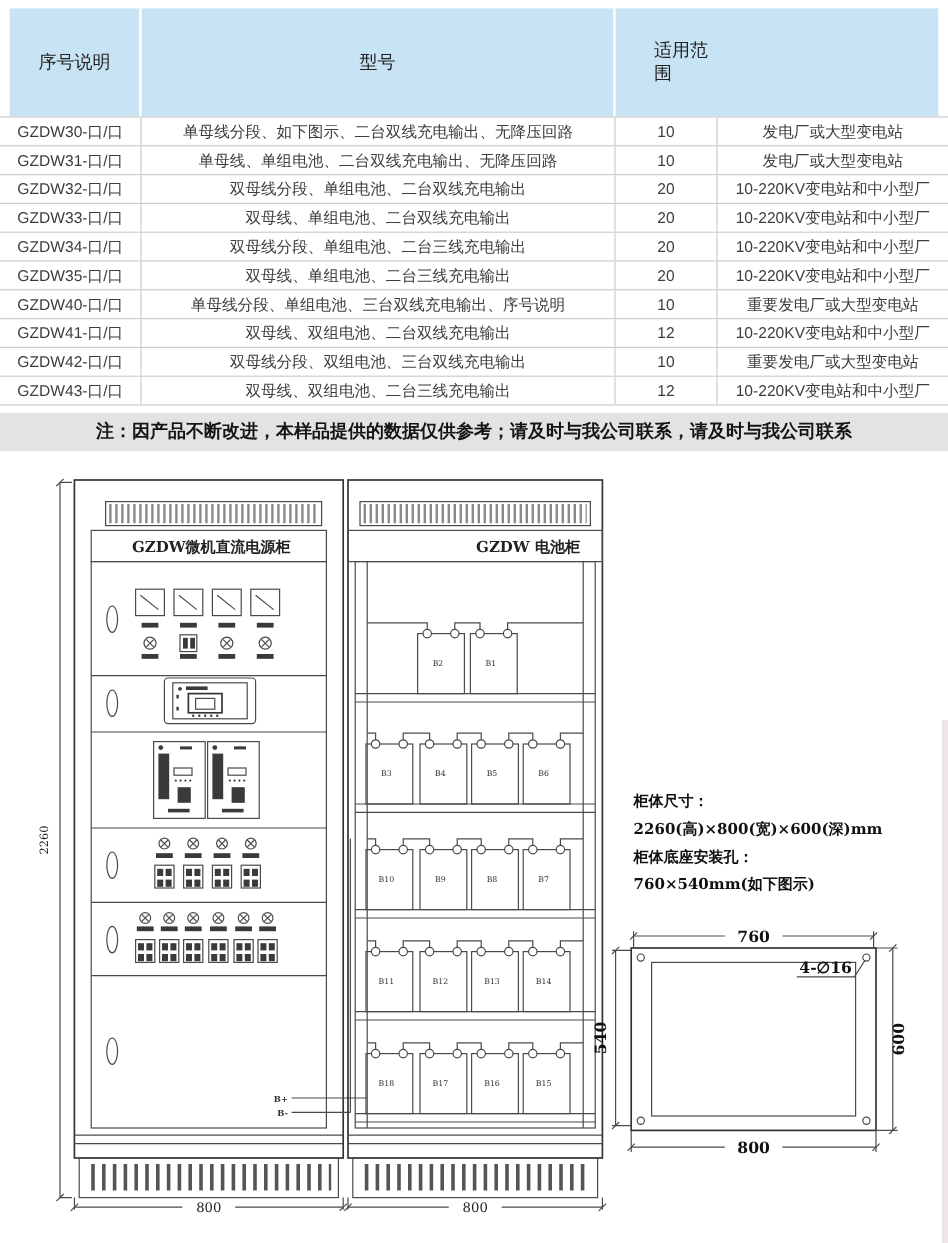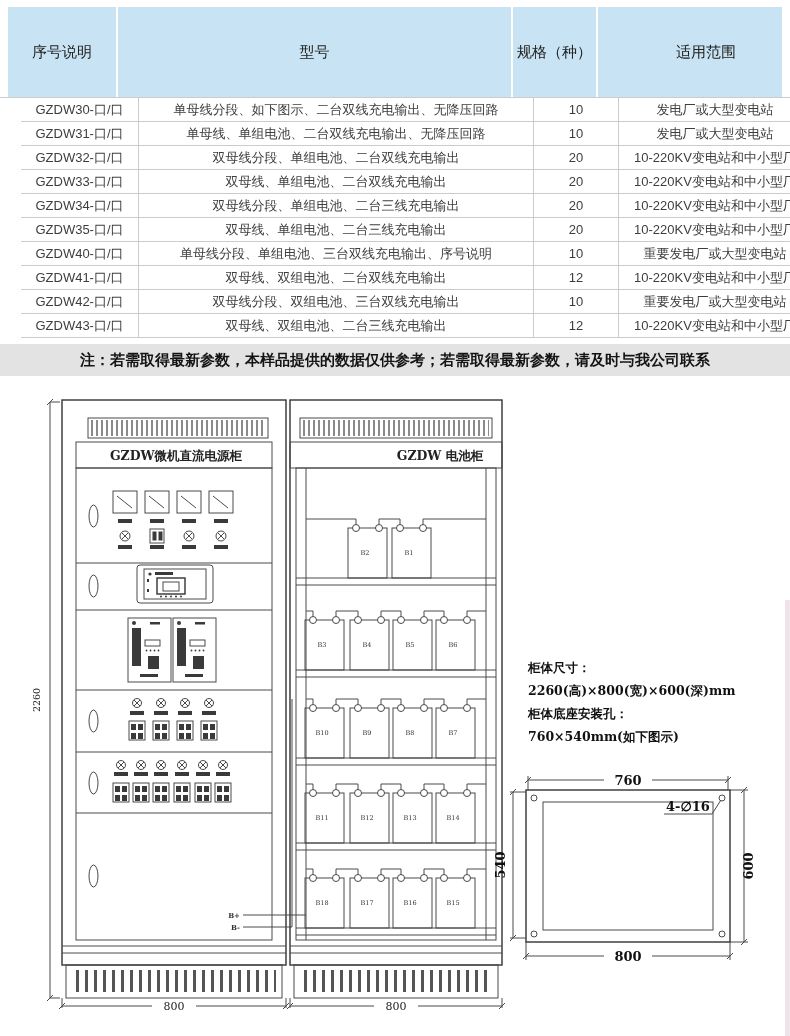--- a/index.html
+++ b/index.html
@@ -6,21 +6,21 @@
   .page{position:relative;width:790px;height:1036px;background:#fff;overflow:hidden;
         font-family:"Liberation Sans",sans-serif;}
   
   .thead{position:absolute;top:7px;left:8px;width:774px;height:90px;display:grid;
          grid-template-columns:110px 395px 85px 184px;background:#c8e4f4;}
   .thead .hc{display:flex;align-items:center;justify-content:center;font-size:15px;
          color:#222;border-right:2px solid #fff;}
   .thead .hc:last-child{border-right:none;padding-left:32px;}
   .tbody{position:absolute;top:97px;left:0;width:790px;border-top:1px solid #ccc;}
   .tr{display:grid;grid-template-columns:118px 395px 85px 192px;height:23px;
-      border-bottom:1px solid #ccc;margin-left:21px;}
+      border-bottom:1px solid #ccc;}
   .tr .td{display:flex;align-items:center;justify-content:center;font-size:13px;
       color:#3d3d3d;border-right:1px solid #ccc;white-space:nowrap;overflow:hidden;}
   .tr .td:last-child{border-right:none;}
   
   .note{position:absolute;top:344px;left:0;width:790px;height:32px;background:#e3e3e3;
         font-weight:bold;font-size:15px;color:#141414;text-align:center;line-height:32px;}
   
   .diagram{position:absolute;top:386px;left:0;width:790px;height:650px;}
   svg text{font-family:"DejaVu Serif","Liberation Serif",serif;}
   .ln{fill:none;stroke:#4a4a4a;stroke-width:1;}
@@ -36,21 +36,20 @@
   .term{font-size:7px;font-weight:bold;fill:#333;text-anchor:end;}
 </style>
 </head>
 <body>
 
 <div class="page">
 
   <div class="thead">
     <div class="hc">序号说明</div>
     <div class="hc">型号</div>
-    <div class="hc">规格（种）</div>
     <div class="hc">适用范围</div>
   </div>
 
   <div class="tbody">
     <div class="tr">
       <div class="td">GZDW30-口/口</div>
       <div class="td">单母线分段、如下图示、二台双线充电输出、无降压回路</div>
       <div class="td">10</div>
       <div class="td">发电厂或大型变电站</div>
     </div>
@@ -103,21 +102,21 @@
       <div class="td">重要发电厂或大型变电站</div>
     </div>
     <div class="tr">
       <div class="td">GZDW43-口/口</div>
       <div class="td">双母线、双组电池、二台三线充电输出</div>
       <div class="td">12</div>
       <div class="td">10-220KV变电站和中小型厂</div>
     </div>
   </div>
 
-  <div class="note">注：若需取得最新参数，本样品提供的数据仅供参考；若需取得最新参数，请及时与我公司联系</div>
+  <div class="note">注：因产品不断改进，本样品提供的数据仅供参考；请及时与我公司联系，请及时与我公司联系</div>
 
   <div class="diagram">
   <svg width="790" height="650" viewBox="0 386 790 650" xmlns="http://www.w3.org/2000/svg">
 
     <rect x="785" y="600" width="5" height="436" fill="#f0e4ea"></rect>
 
     <g>
 
       <g>
         <path class="ln" d="M50 402 H60 M50 402 V998 M50 998 H60"></path>

